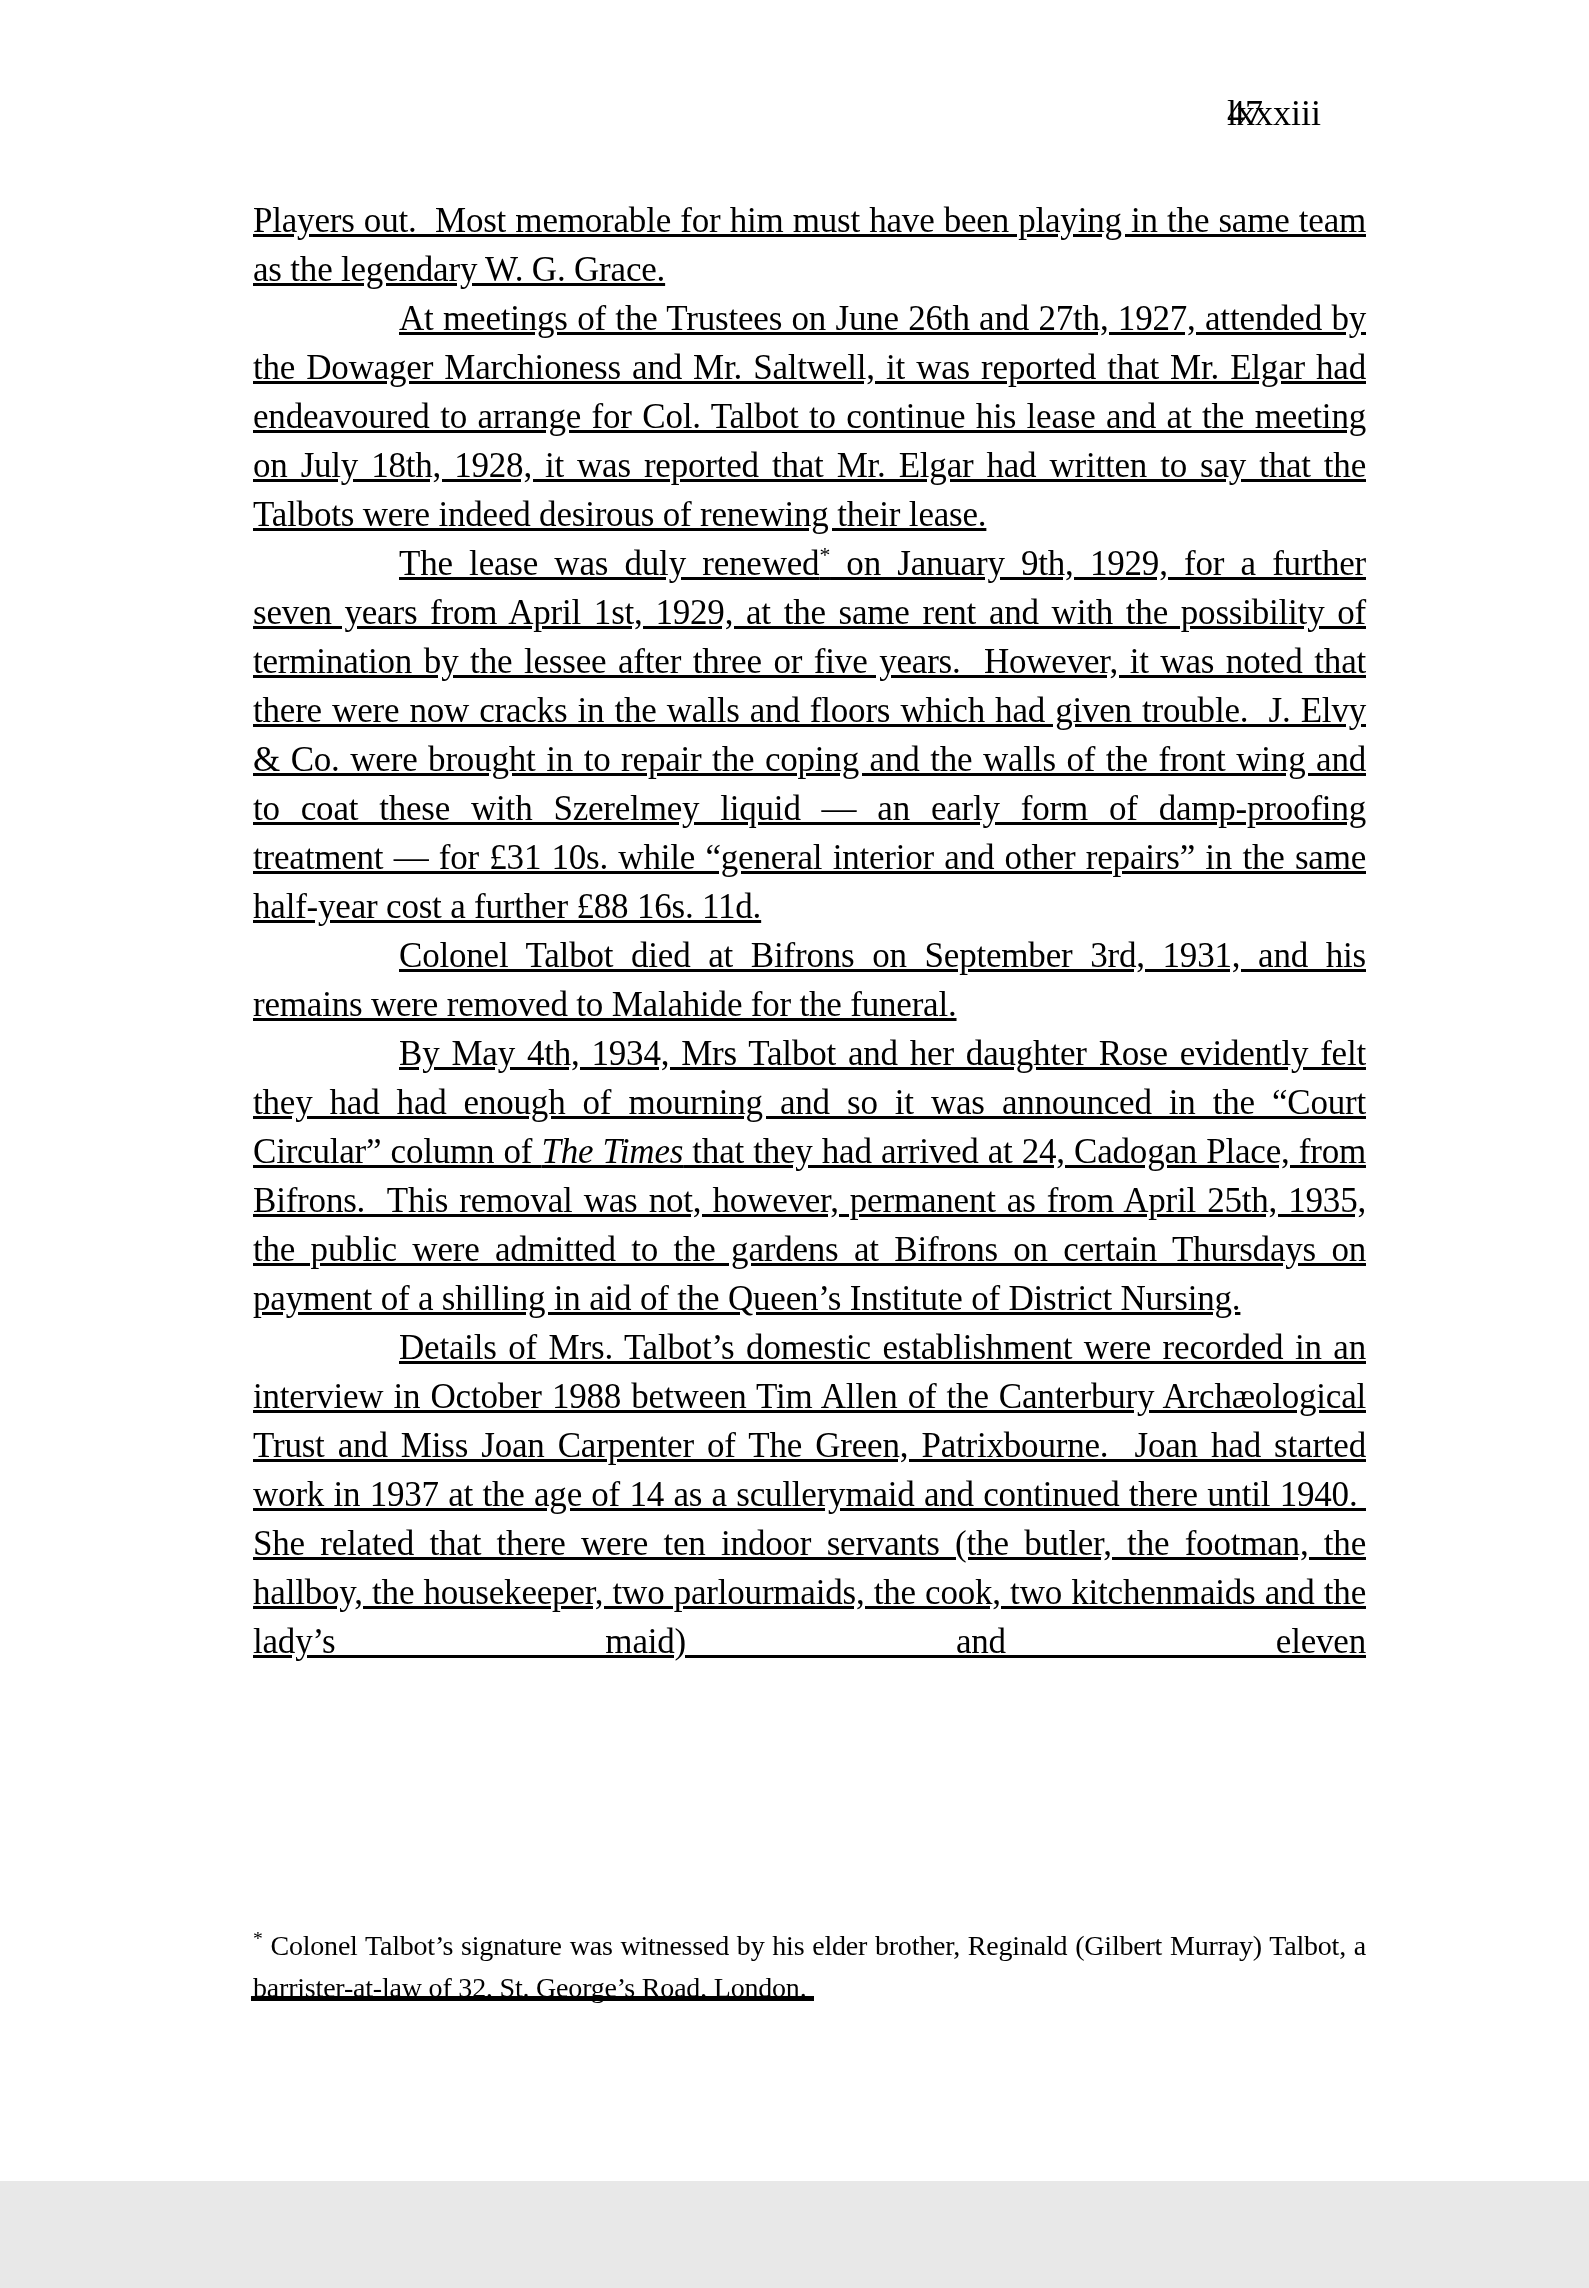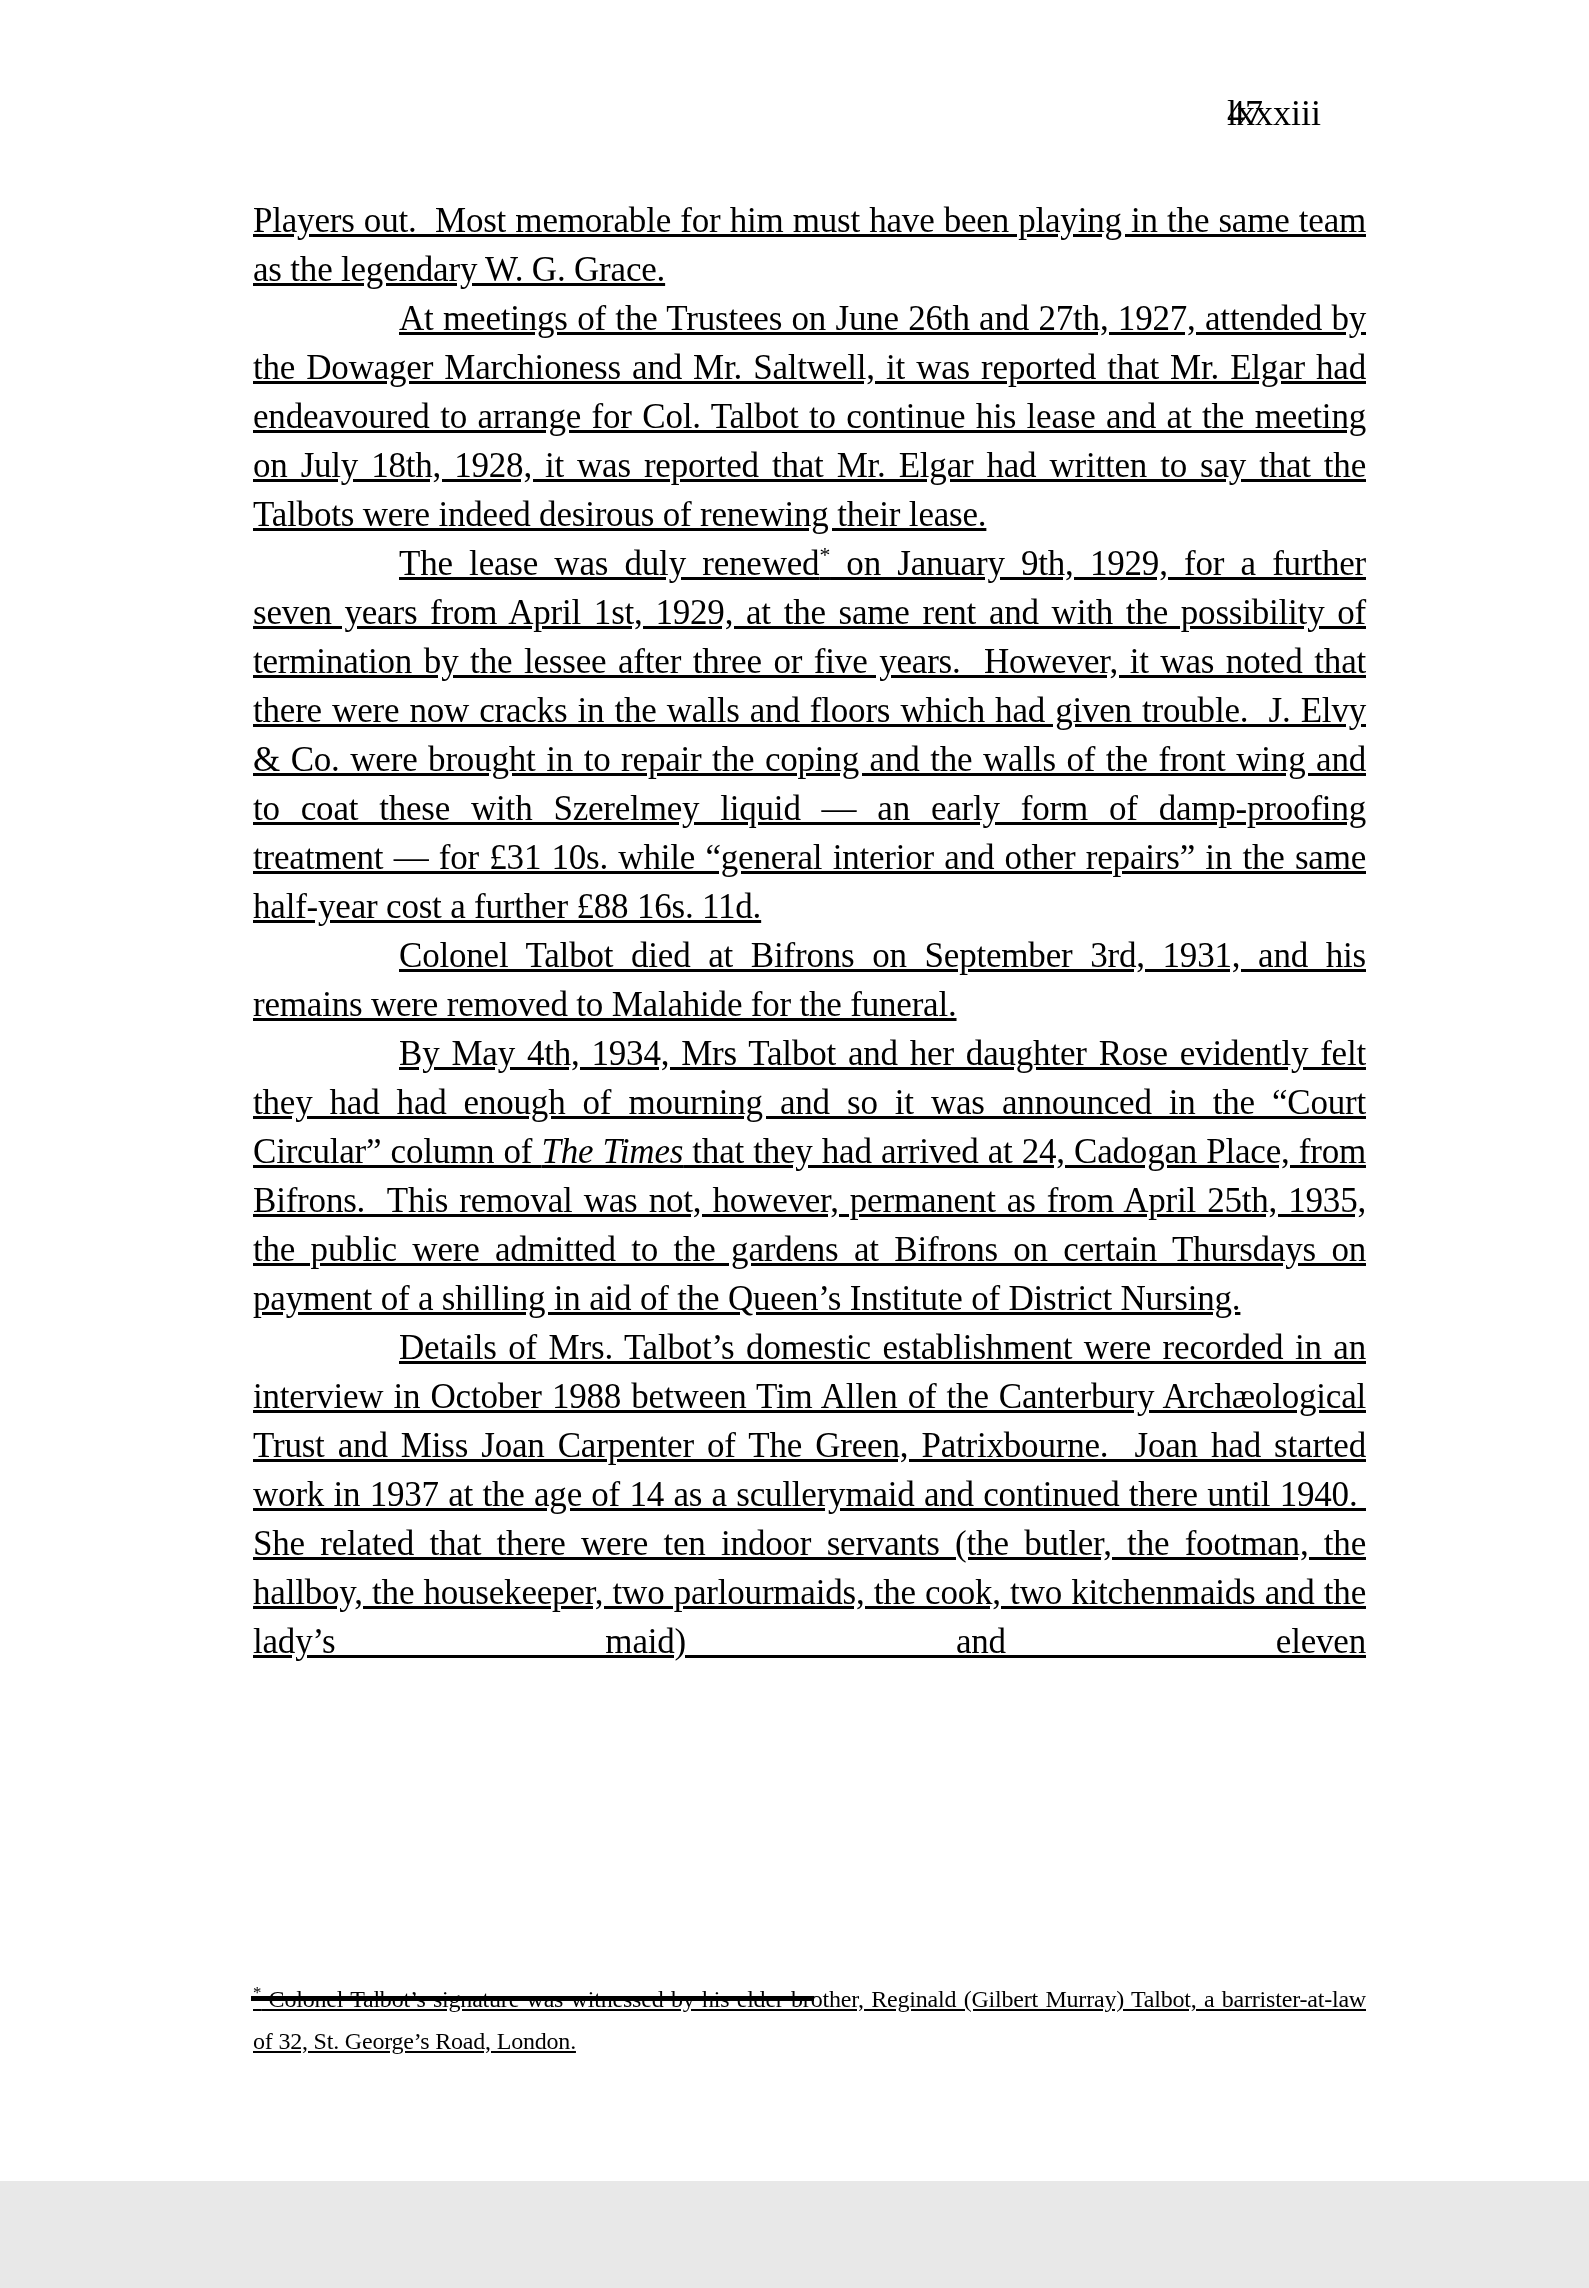--- a/index.html
+++ b/index.html
@@ -56,27 +56,26 @@
     position: absolute;
     left: 251px;
     top: 1996px;
     width: 563px;
     height: 4.6px;
     background: #000000;
   }
   .footnote {
     position: absolute;
     left: 253px;
-    top: 1978px;
+    top: 1925px;
     width: 1113px;
-    font-size: 24px;
+    font-size: 28px;
     line-height: 42px;
     text-align: justify;
     letter-spacing: -0.2px;
-    text-decoration: underline;
   }
   .fn-marker {
     font-size: 70%;
     vertical-align: super;
     line-height: 0;
   }
 </style>
 </head>
 <body>
 

